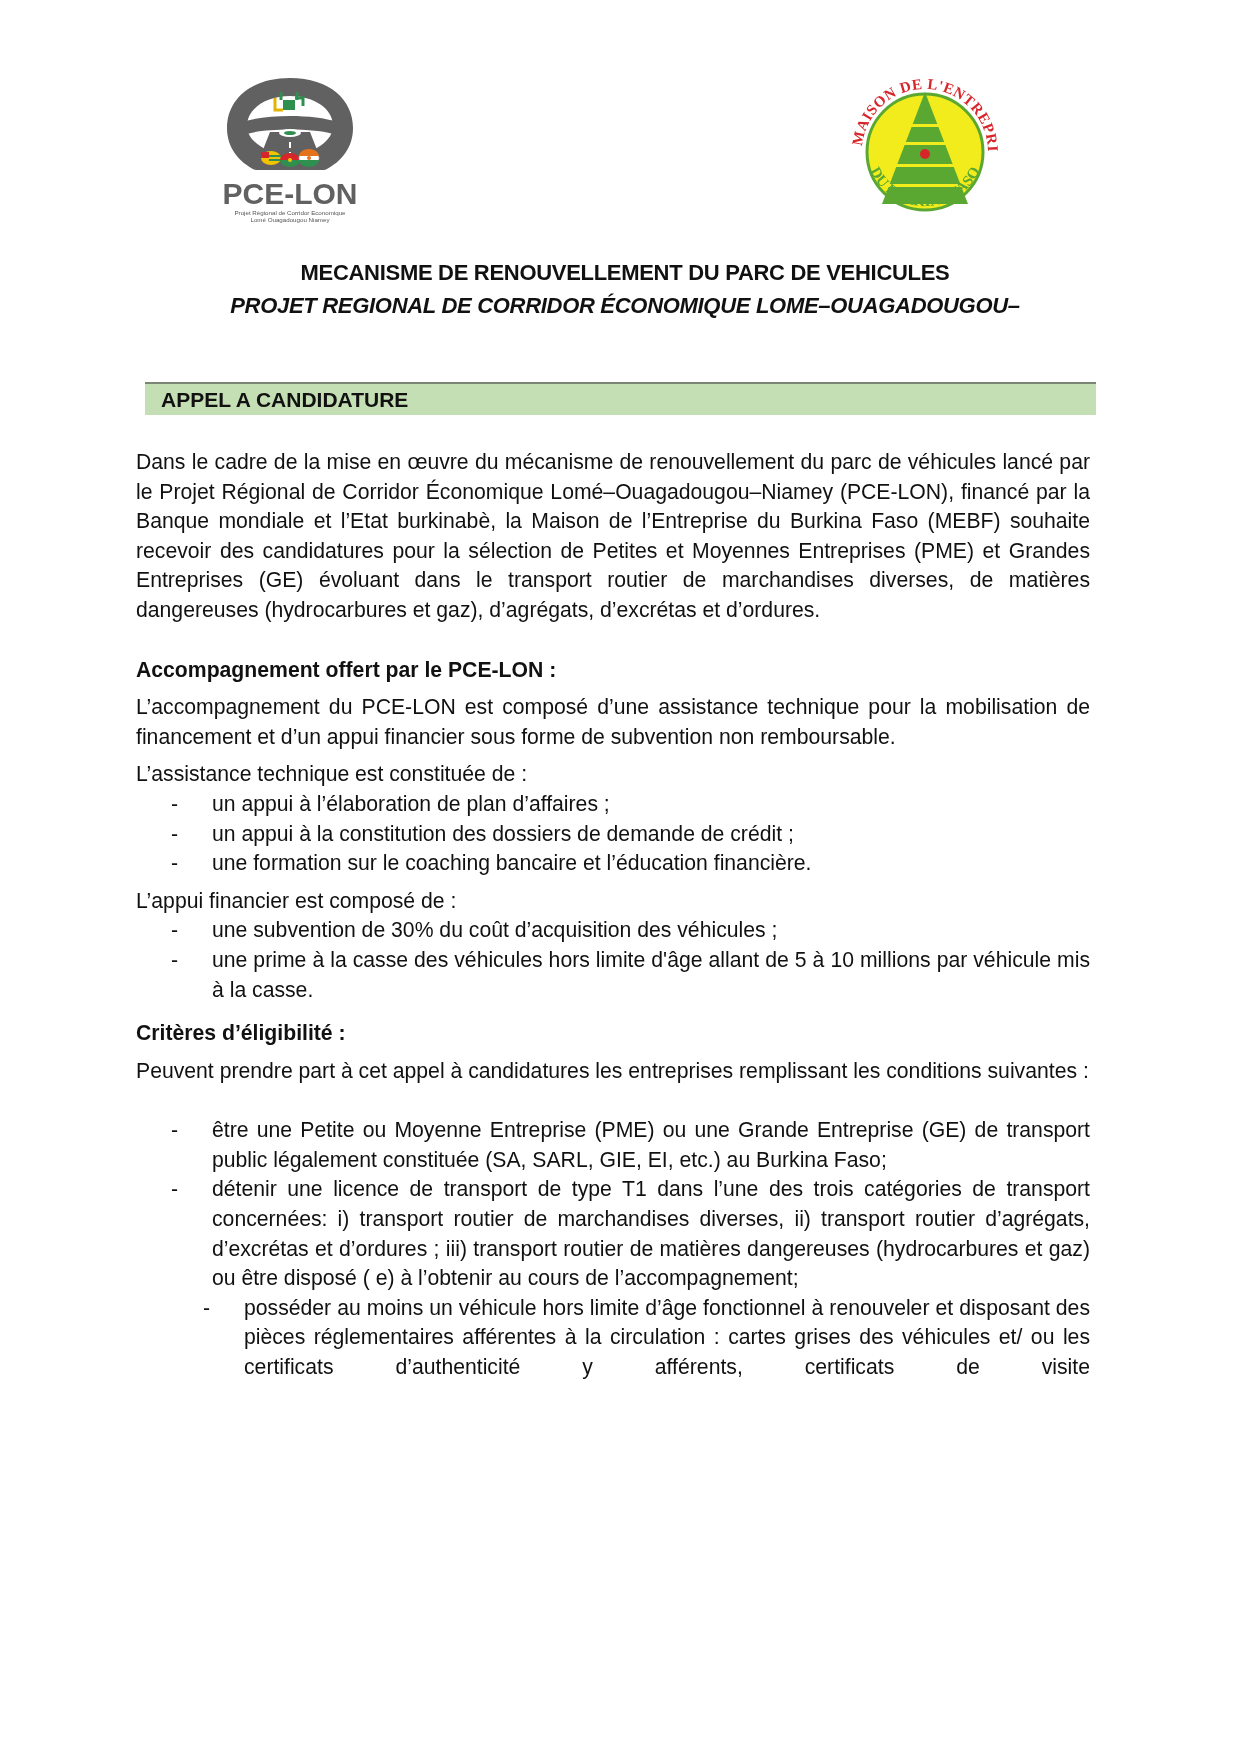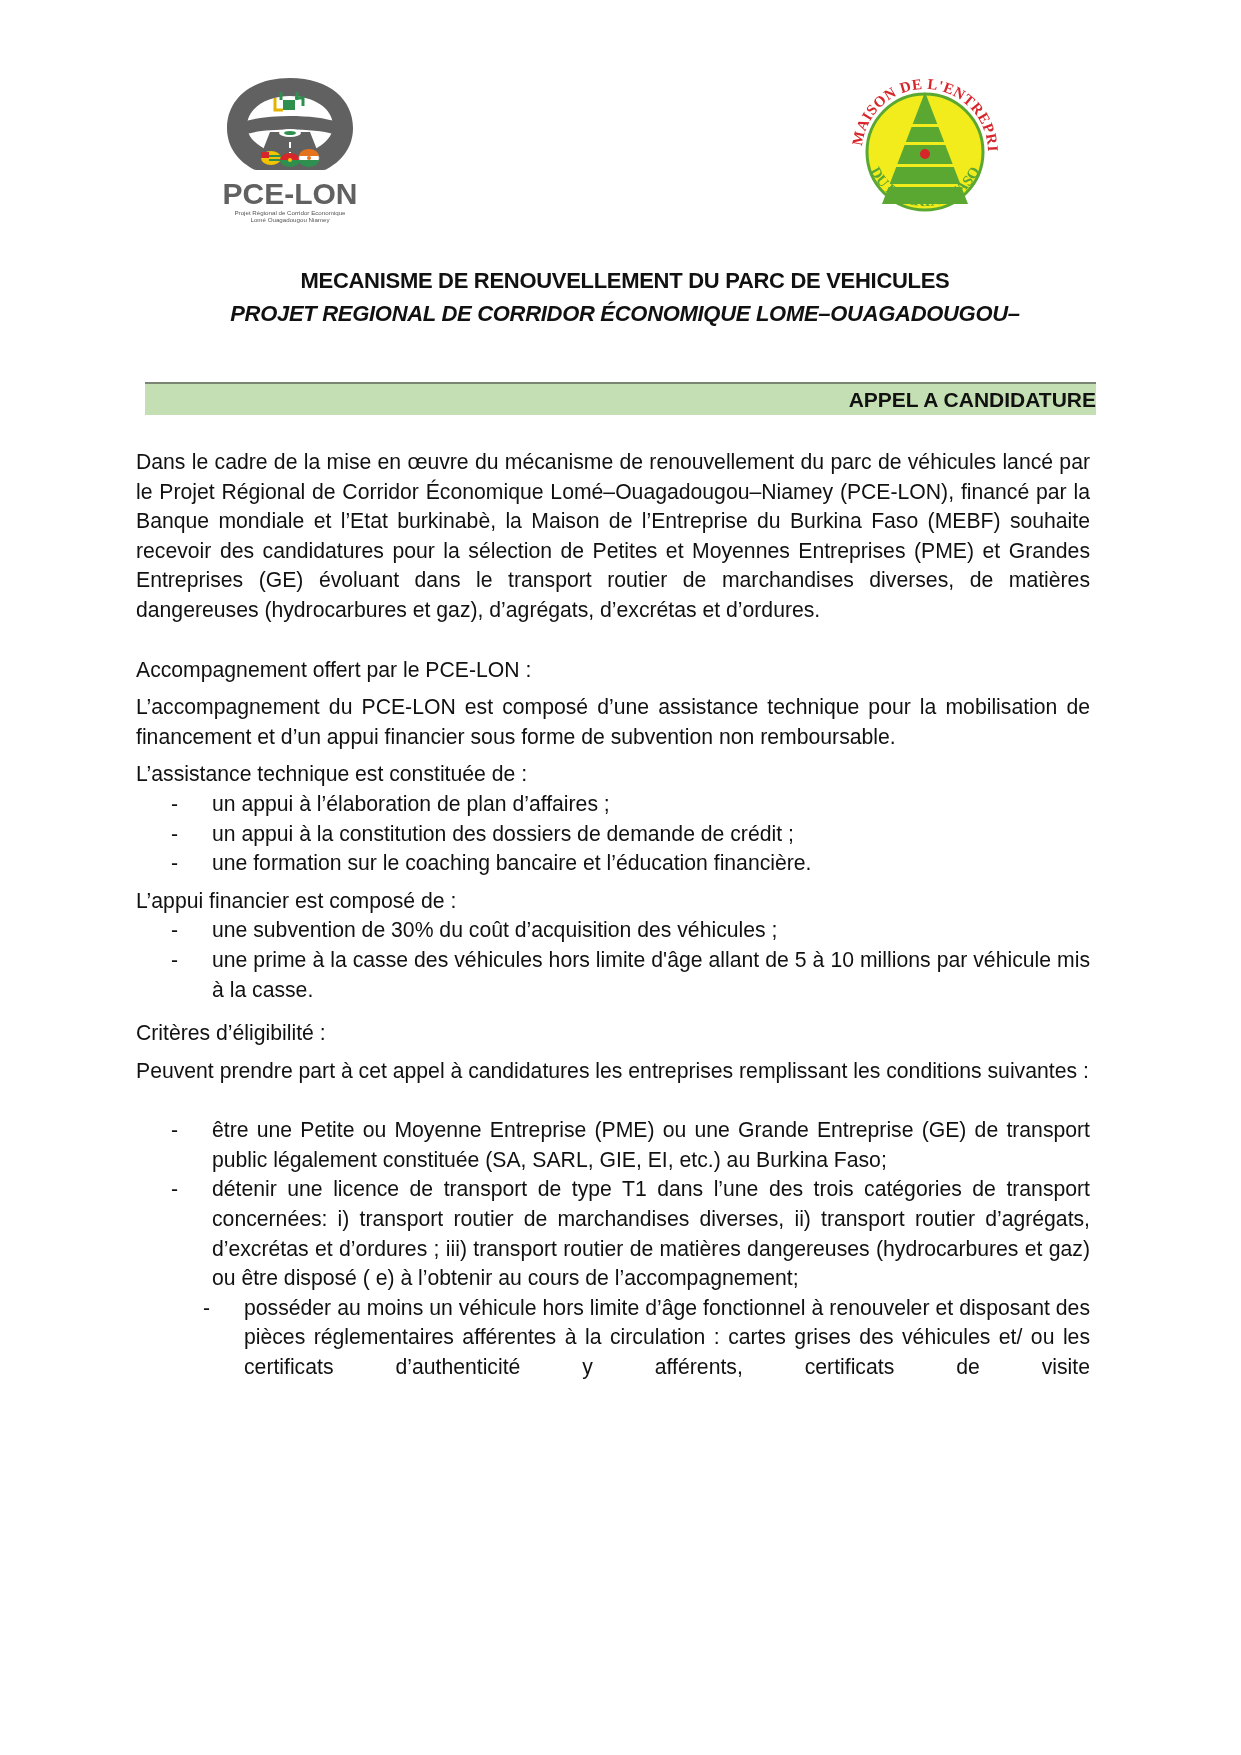--- a/index.html
+++ b/index.html
@@ -4,31 +4,31 @@
 <style>
   html, body { margin: 0; padding: 0; background: #ffffff; }
   body { width: 1241px; height: 1755px; position: relative; overflow: hidden;
          font-family: "Liberation Sans Narrow", "Liberation Sans", sans-serif; color: #111; }
   .page { position: absolute; left: 0; top: 0; width: 1241px; height: 1755px; }
 
   .logo-left { position: absolute; left: 215px; top: 70px; width: 150px; height: 155px; }
   .logo-right { position: absolute; left: 840px; top: 62px; width: 170px; height: 170px; }
 
   .titles { position: absolute; left: 148px; width: 954px; top: 256px; text-align: center;
-            font-weight: bold; font-size: 22px; line-height: 33px; letter-spacing: -0.3px; margin-top: 8px; }
+            font-weight: bold; font-size: 22px; line-height: 33px; letter-spacing: -0.3px; }
   .titles .t2 { font-style: italic; }
 
   .banner { position: absolute; left: 145px; top: 382px; width: 951px; height: 33px;
             background: #c5dfb4; border-top: 2px solid #7b8573; box-sizing: border-box;
-            text-align: right; font-weight: bold; font-size: 21px; line-height: 31px; }
+            text-align: left; font-weight: bold; font-size: 21px; line-height: 31px; padding-left: 16px; }
 
   .body { position: absolute; left: 136px; width: 954px; top: 447px;
           font-size: 21.2px; line-height: 29.6px; }
   .body p { margin: 0; text-align: justify; text-align-last: left; }
-  .body h3 { margin: 0; font-size: 21.2px; font-weight: normal; line-height: 29.6px; }
+  .body h3 { margin: 0; font-size: 21.2px; font-weight: bold; line-height: 29.6px; }
   .gap-s { height: 8px; }
   .gap-m { height: 14px; }
   .gap-l { height: 30px; }
   ul.dash { list-style: none; margin: 0; padding: 0 0 0 76px; }
   ul.dash li { position: relative; text-align: justify; text-align-last: left; }
   ul.dash li::before { content: "-"; position: absolute; left: -41px; }
 </style>
 </head>
 <body>
 

